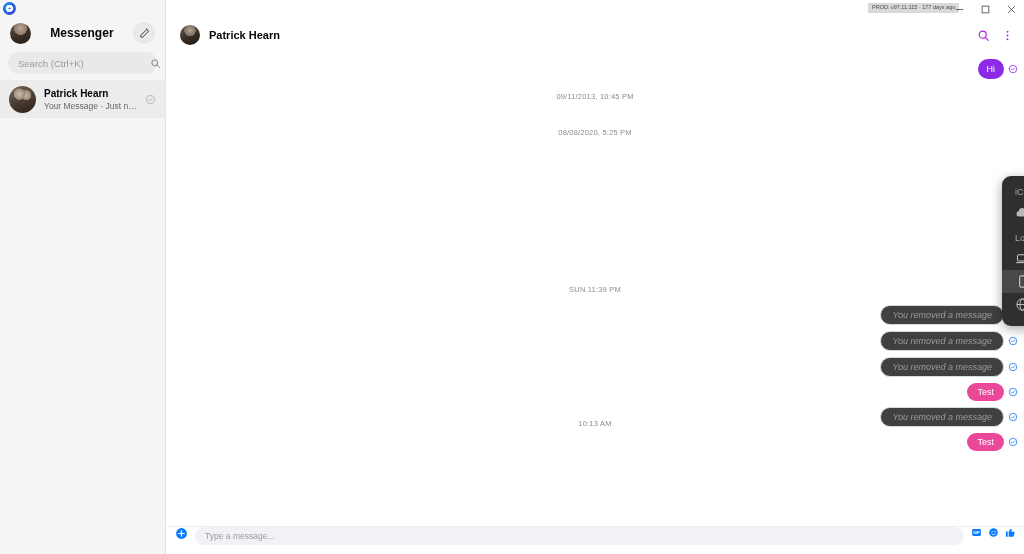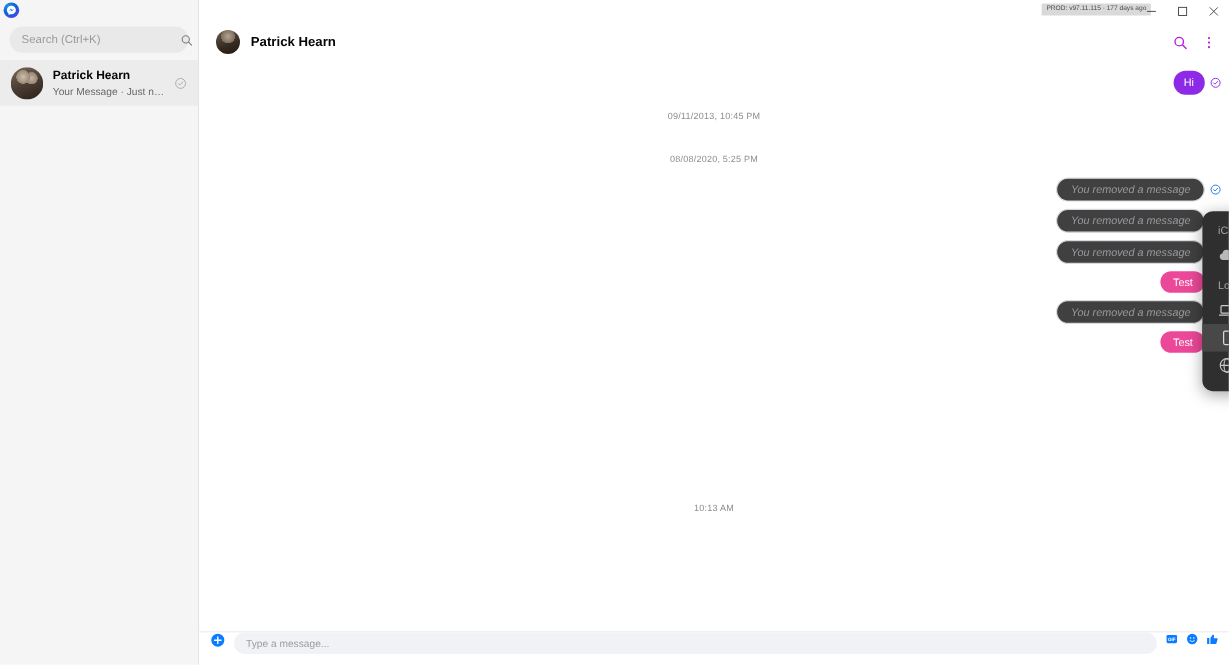--- a/index.html
+++ b/index.html
@@ -215,20 +215,29 @@
       <div class="win-btn">
         <svg viewBox="0 0 12 12" stroke="currentColor" stroke-width="1">
             <line x1="1.5" y1="1.5" x2="10.5" y2="10.5"></line>
             <line x1="10.5" y1="1.5" x2="1.5" y2="10.5"></line>
           </svg>
       </div>
     </div>
   </div>
 
   <div class="sidebar">
+    <div class="sb-head">
+      <div class="sb-avatar"></div>
+      <div class="sb-title">Messenger</div>
+      <div class="sb-compose">
+        <svg viewBox="0 0 24 24" fill="none" stroke="currentColor" stroke-width="1.8" stroke-linecap="round" stroke-linejoin="round">
+          <path d="M17 3l4 4L8 20H4v-4L17 3z"></path>
+        </svg>
+      </div>
+    </div>
 
     <div class="sb-search-wrap">
       <div class="sb-search">
         <input type="text" value="" placeholder="Search (Ctrl+K)" style="">
         <span class="s-ico">
           <svg viewBox="0 0 24 24" fill="none" stroke="currentColor" stroke-width="2">
               <circle cx="10.5" cy="10.5" r="6.5"></circle>
               <line x1="15.5" y1="15.5" x2="21" y2="21" stroke-linecap="round"></line>
             </svg>
         </span>
@@ -282,20 +291,21 @@
               <circle cx="12" cy="12" r="9"></circle>
               <path d="M8 12.2l2.6 2.6L16 9.4" stroke-linecap="round" stroke-linejoin="round"></path>
             </svg>
         </span>
       </div>
 
       <div class="tstamp" style="margin-top:13px;">09/11/2013, 10:45 PM</div>
 
       <div class="tstamp" style="margin-top:27px;">08/08/2020, 5:25 PM</div>
 
+      <div class="tstamp" style="margin-top:148px;">SUN 11:39 PM</div>
 
       <div class="row out" style="margin-top:11px;">
         <div class="bub-removed">You removed a message</div>
         <span class="tick blue">
           <svg viewBox="0 0 24 24" fill="none" stroke="currentColor" stroke-width="1.9">
               <circle cx="12" cy="12" r="9"></circle>
               <path d="M8 12.2l2.6 2.6L16 9.4" stroke-linecap="round" stroke-linejoin="round"></path>
             </svg>
         </span>
       </div>

